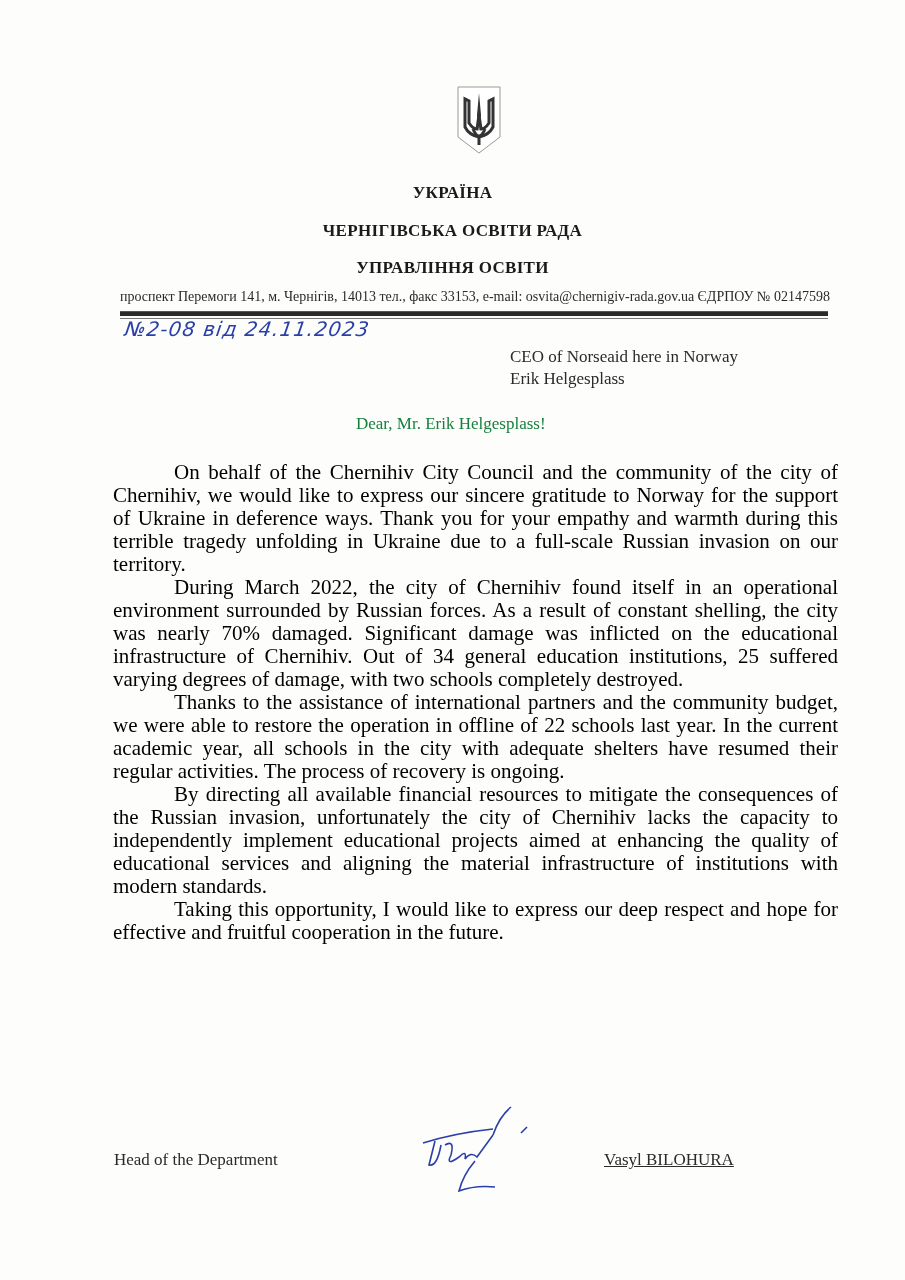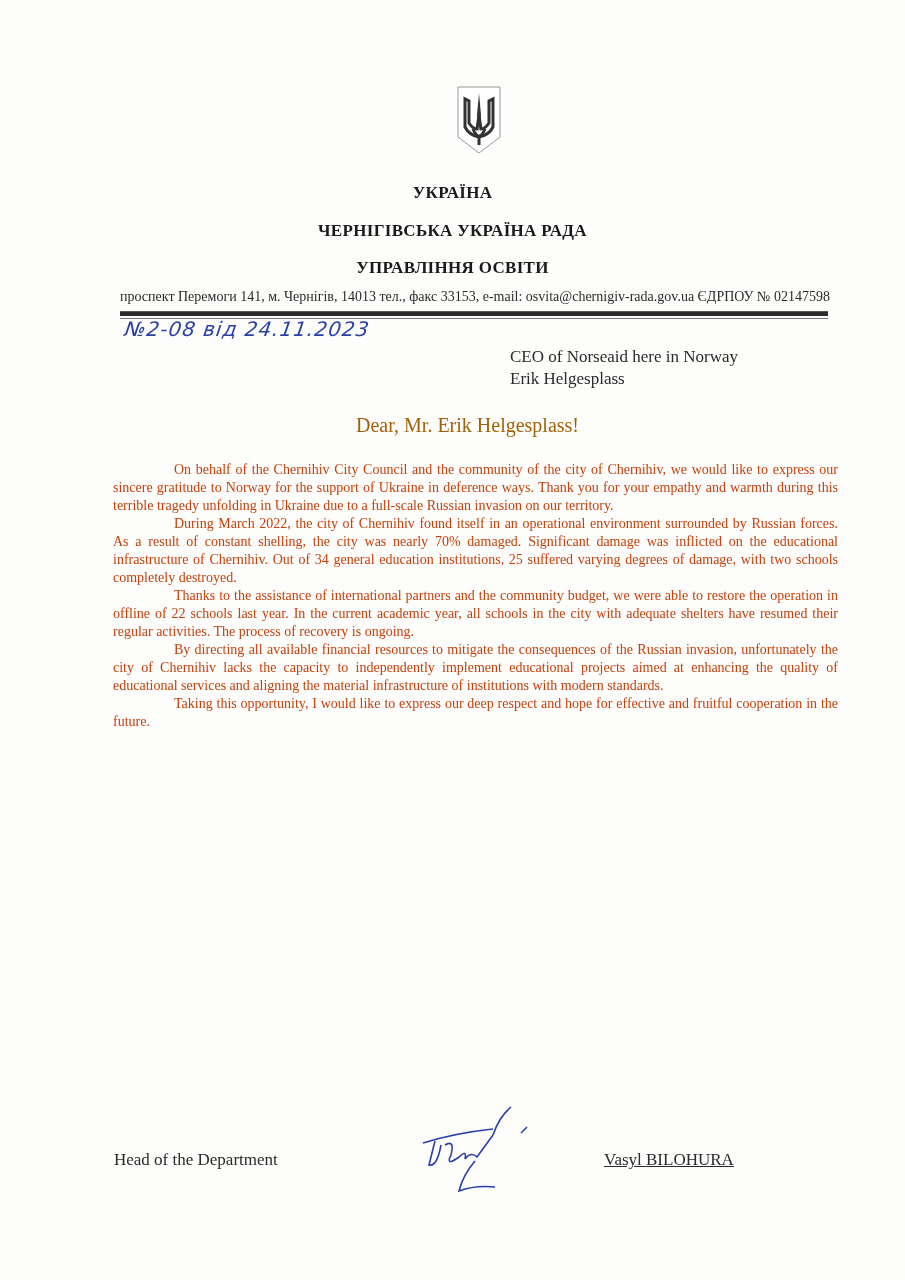--- a/index.html
+++ b/index.html
@@ -38,25 +38,25 @@
   .handref {
     position: absolute; left: 125px; top: 317px;
     font-family: "DejaVu Sans", sans-serif; font-style: italic;
     font-size: 20px; color: #2a3fa8; letter-spacing: 1px;
     transform: skewX(-8deg);
   }
   .recipient {
     position: absolute; left: 510px; top: 346px; font-size: 17px; line-height: 22px; color: #2a2a2a;
   }
   .greeting {
-    position: absolute; left: 356px; top: 414px; font-size: 20px; color: #a16207;
+    position: absolute; left: 356px; top: 414px; font-size: 17px; color: #15803d;
   }
   .body-text {
     position: absolute; left: 113px; top: 461px; width: 725px;
-    font-size: 14px; line-height: 18px; text-align: justify; color: #c2410c;
+    font-size: 21px; line-height: 23px; text-align: justify; color: #000000;
   }
   .body-text p { margin: 0; text-indent: 61px; }
   .sig-title {
     position: absolute; left: 114px; top: 1150px; font-size: 17px; color: #2a2a2a;
   }
   .sig-name {
     position: absolute; left: 604px; top: 1150px; font-size: 17px; color: #2a2a2a; text-decoration: underline;
   }
   .signature {
     position: absolute; left: 415px; top: 1105px; width: 140px; height: 95px;
@@ -69,21 +69,21 @@
 
   <svg class="emblem" viewBox="0 0 48 70">
     <path d="M3 2 H45 V52 L24 68 L3 52 Z" fill="#fff" stroke="#999" stroke-width="1"></path>
     <path d="M24 8 L26 30 L24 46 L22 30 Z" fill="#333"></path>
     <path d="M10 14 L10 42 Q14 50 24 52 Q34 50 38 42 L38 14 L34 16 L34 38 Q30 44 26 44 L24 30 L22 44 Q18 44 14 38 L14 16 Z" fill="none" stroke="#333" stroke-width="3"></path>
     <path d="M18 44 Q24 58 30 44" fill="none" stroke="#333" stroke-width="3"></path>
     <path d="M24 50 L24 60" stroke="#333" stroke-width="3"></path>
   </svg>
 
   <div class="hdr hdr1">УКРАЇНА</div>
-  <div class="hdr hdr2">ЧЕРНІГІВСЬКА УКРАЇНА РАДА</div>
+  <div class="hdr hdr2">ЧЕРНІГІВСЬКА ОСВІТИ РАДА</div>
   <div class="hdr hdr3">УПРАВЛІННЯ ОСВІТИ</div>
 
   <div class="contact">проспект Перемоги 141,  м. Чернігів, 14013 тел., факс 33153, e-mail: osvita@chernigiv-rada.gov.ua  ЄДРПОУ № 02147598</div>
   <div class="rule"></div>
   <div class="rule2"></div>
 
   <div class="handref">№2-08 від 24.11.2023</div>
 
   <div class="recipient">
     <div>CEO of Norseaid here in Norway</div>

